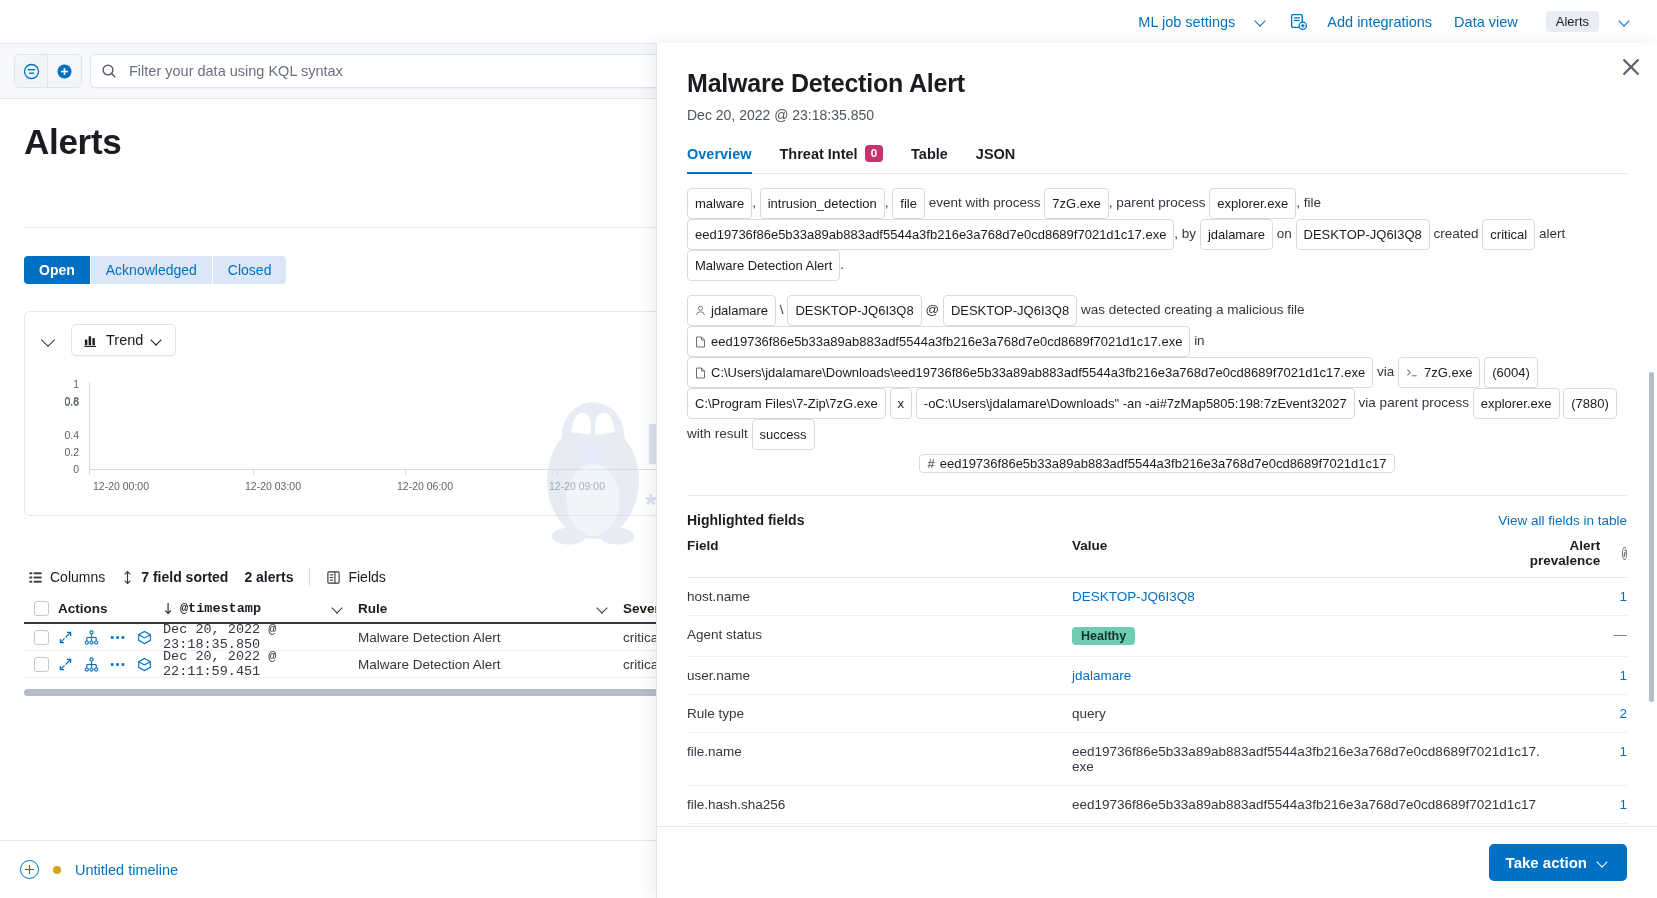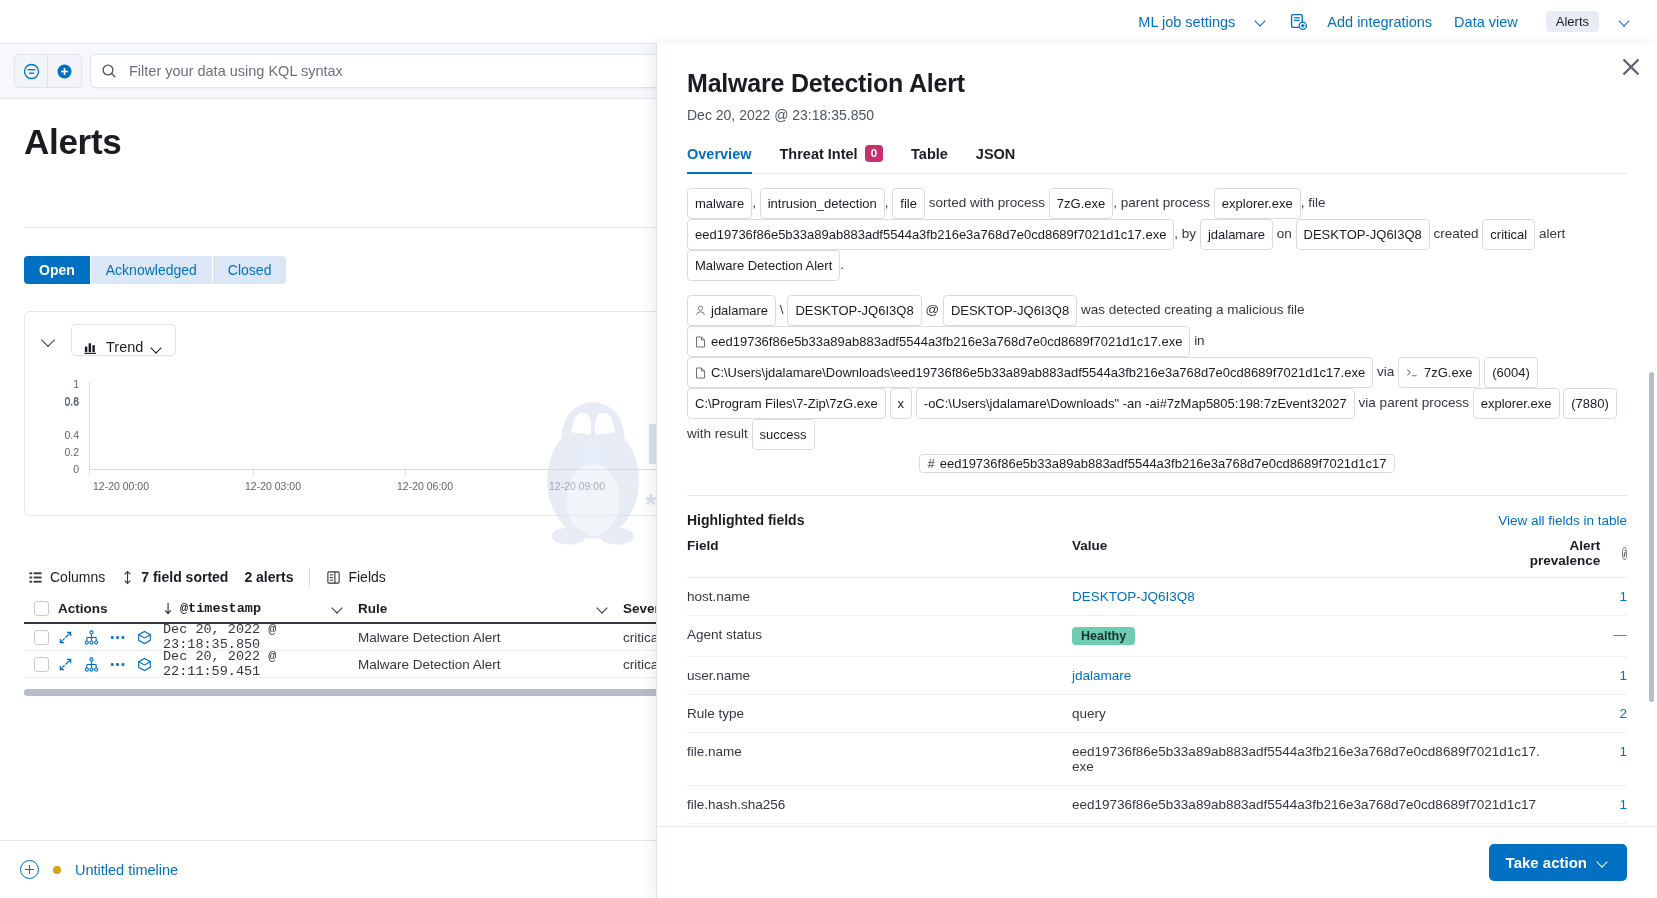--- a/index.html
+++ b/index.html
@@ -83,21 +83,21 @@
     border: 1px solid #e5e7ee; border-radius: 6px; background: #fff;
   }
   .trendhead { display: flex; align-items: center; gap: 14px; padding: 12px 16px 0 16px; }
   .caret-down { width: 16px; height: 16px; position: relative; cursor: pointer; }
   .caret-down::after {
     content:""; position:absolute; left:2px; top:3px; width:9px; height:9px;
     border-right: 1.8px solid #343741; border-bottom: 1.8px solid #343741;
     transform: rotate(45deg);
   }
   .trendsel {
-    display: flex; align-items: flex-end; gap: 8px; border: 1px solid #dfe3ec;
+    display: flex; align-items: center; gap: 8px; border: 1px solid #dfe3ec;
     border-radius: 5px; height: 32px; padding: 0 11px; font-size: 14.5px;
     color: #1a1c21; cursor: pointer; background: #fff;
     box-shadow: 0 1px 1px rgba(0,0,0,0.03);
   }
   .chart-area { position: relative; margin: 18px 0 0 0; height: 130px; }
   .ylabel { position: absolute; right: 0; font-size: 10.5px; color: #5d6370;
     transform: translateY(-50%); }
   .xtick { position: absolute; font-size: 10.5px; color: #5d6370; transform: translateX(-50%); }
   .axis-v { position: absolute; background: #d6dae3; }
   .tickmark { position: absolute; width: 1px; height: 5px; background: #d6dae3; }
@@ -559,21 +559,21 @@
         </div>
       </div>
     </div>
 
     <div class="fly-body">
 
       <div class="reason">
         <span class="pill">malware</span><span class="plain">,</span>
         <span class="pill">intrusion_detection</span><span class="plain">,</span>
         <span class="pill">file</span>
-        <span class="plain">sorted with process</span>
+        <span class="plain">event with process</span>
         <span class="pill">7zG.exe</span><span class="plain">, parent process</span>
         <span class="pill">explorer.exe</span><span class="plain">,</span>
         <span class="plain">file</span>
         <span class="pill">eed19736f86e5b33a89ab883adf5544a3fb216e3a768d7e0cd8689f7021d1c17.exe</span><span class="plain">, by</span>
         <span class="pill">jdalamare</span>
         <span class="plain">on</span>
         <span class="pill">DESKTOP-JQ6I3Q8</span>
         <span class="plain">created</span>
         <span class="pill">critical</span>
         <span class="plain">alert</span>

